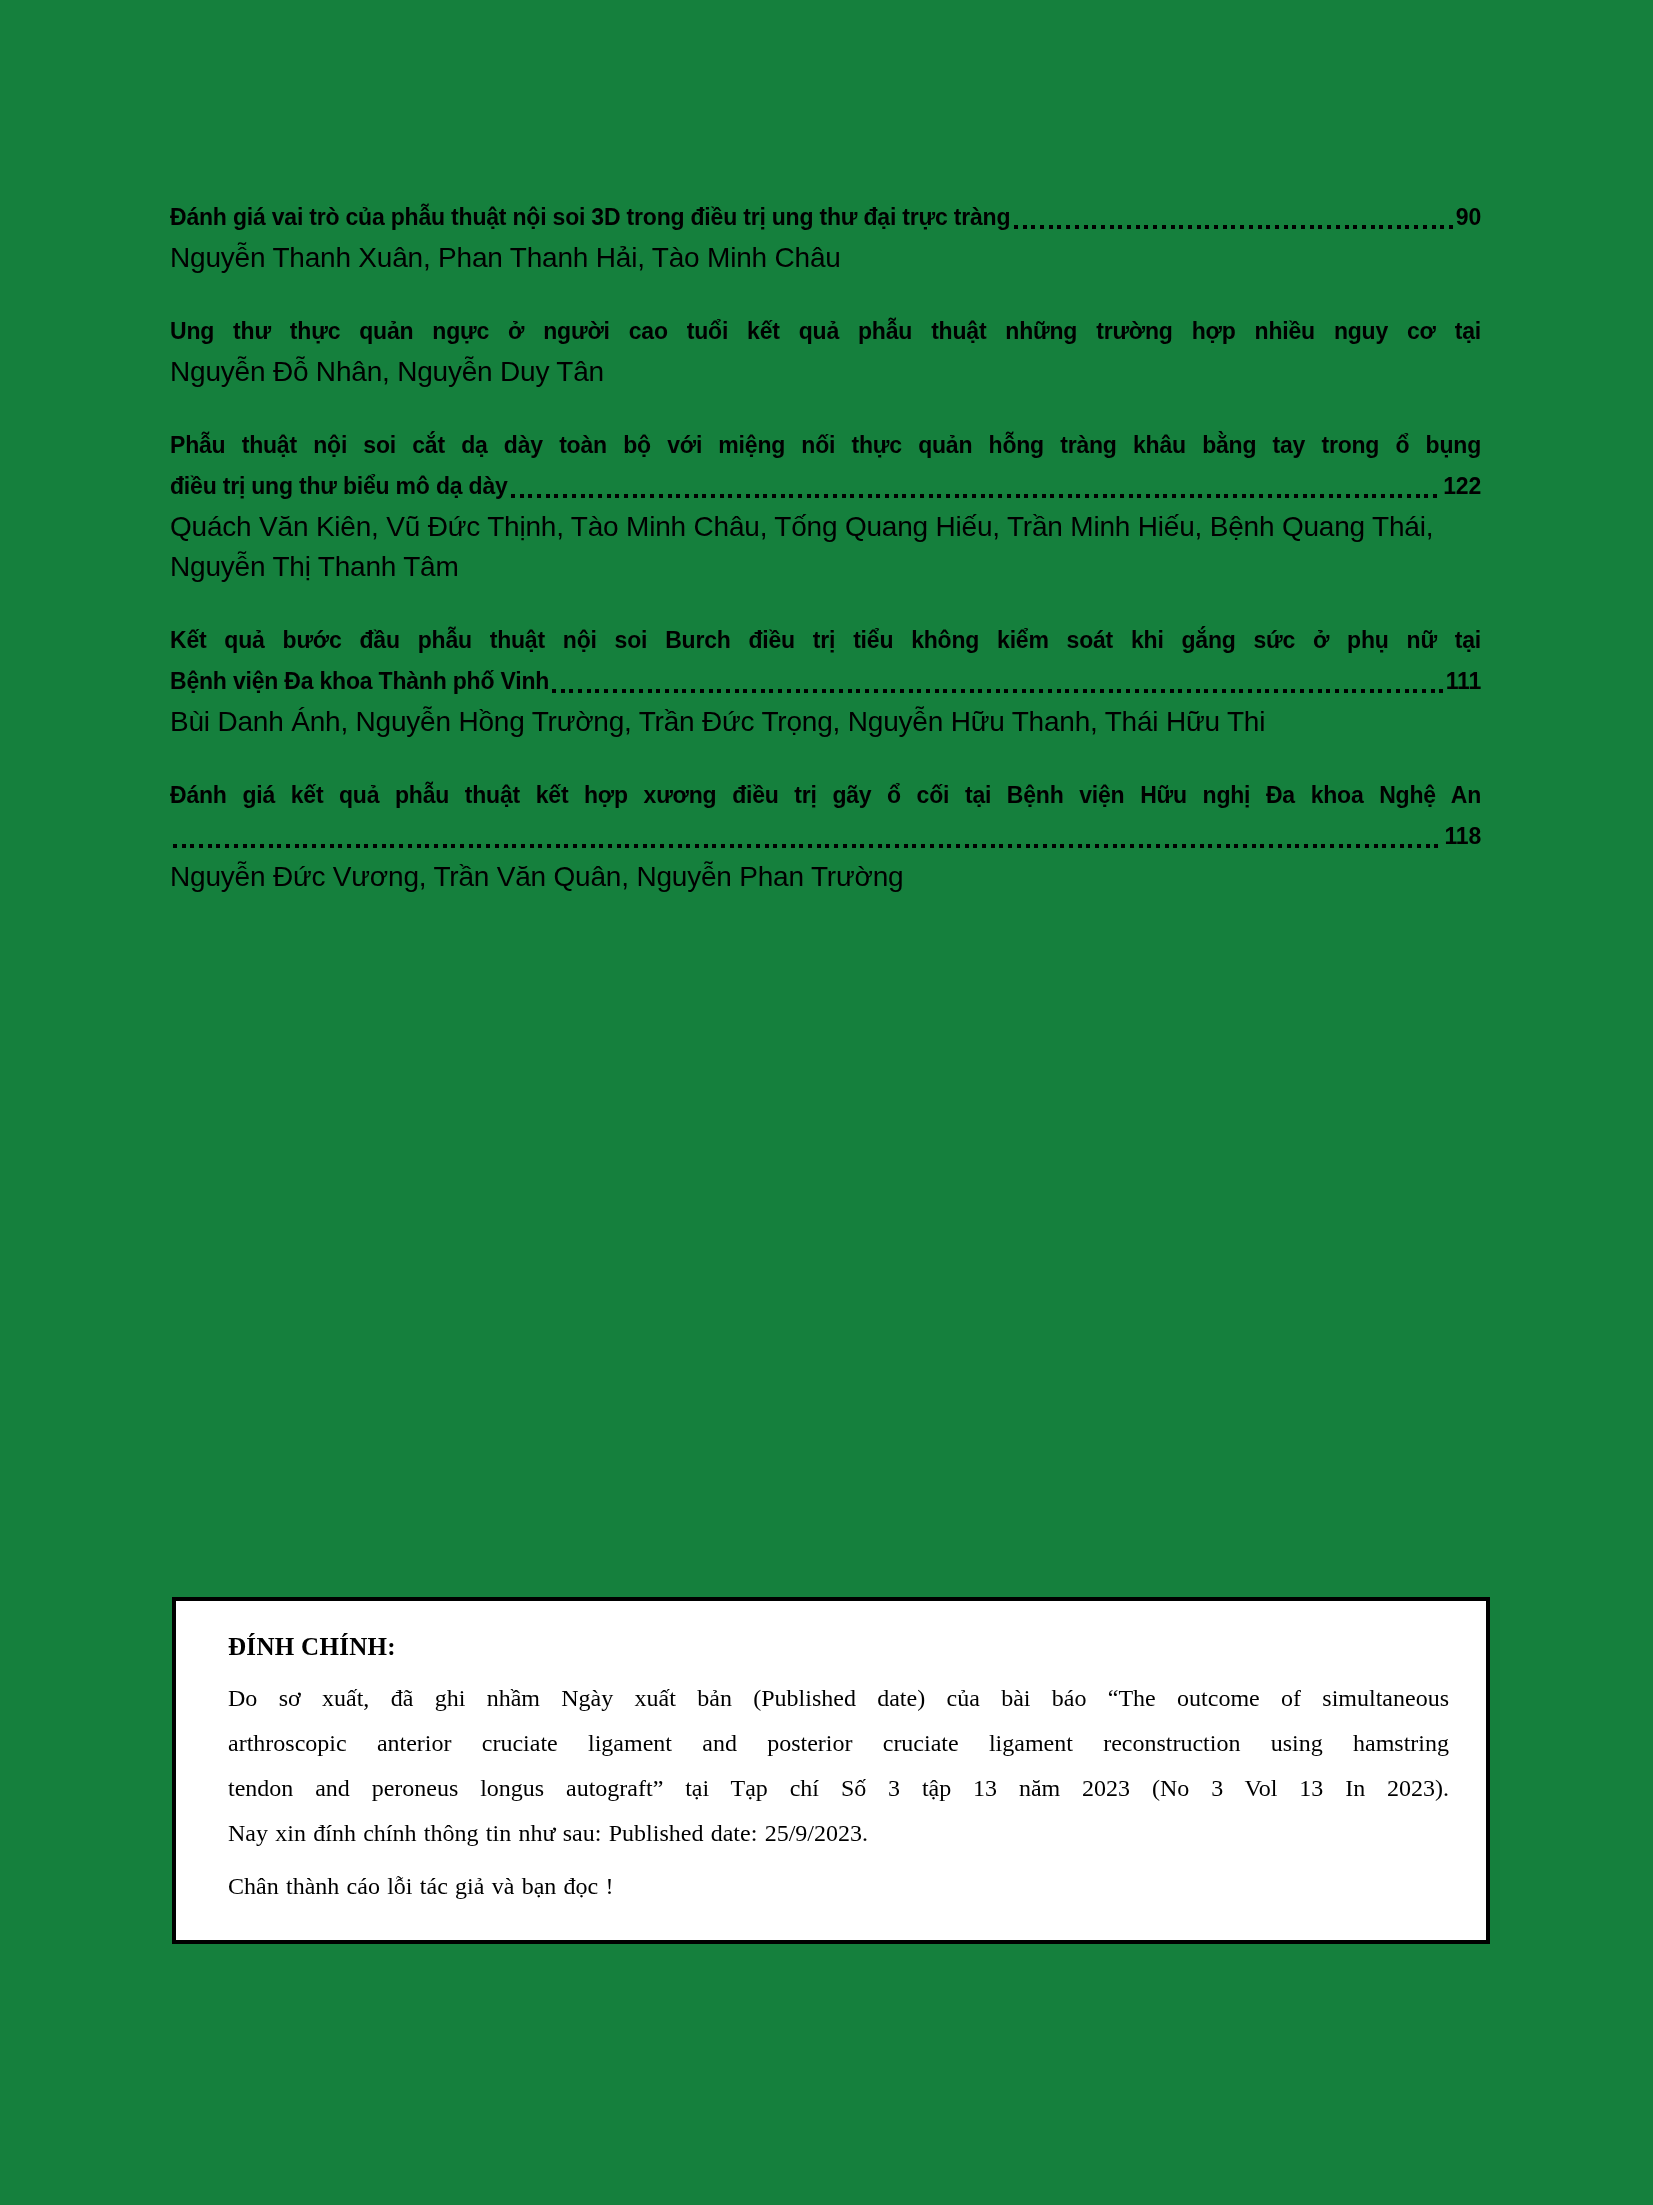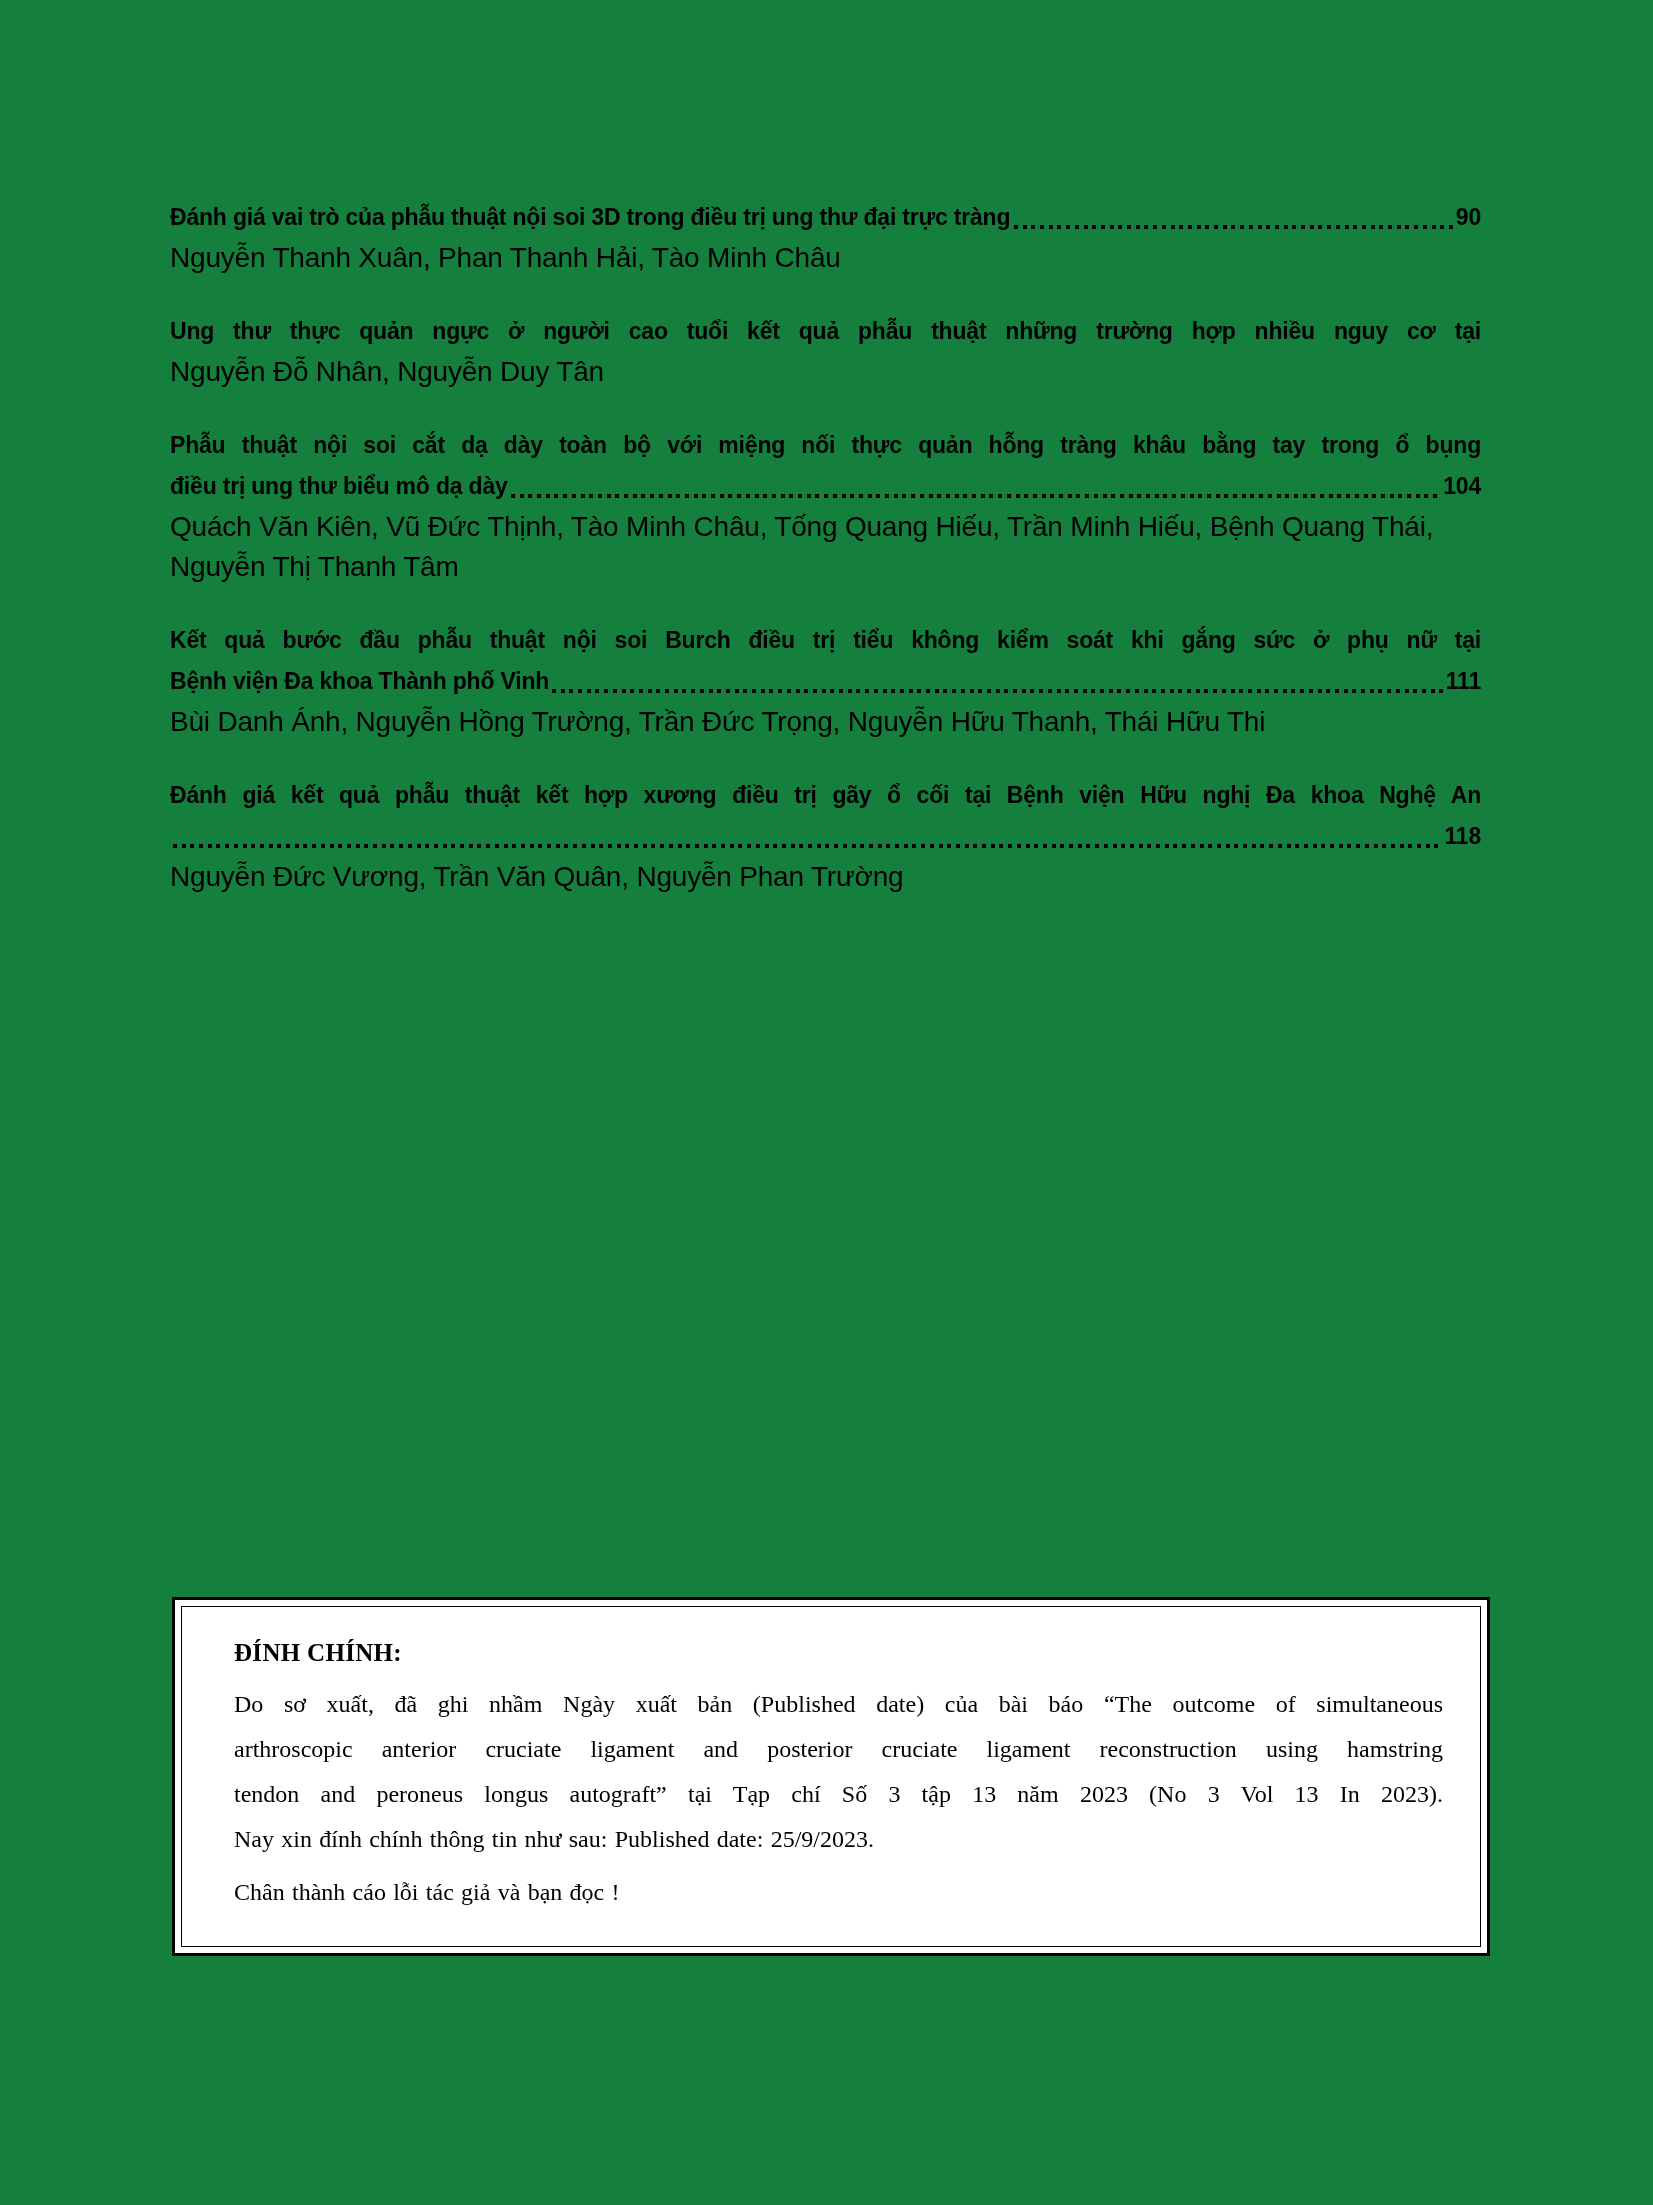--- a/index.html
+++ b/index.html
@@ -40,21 +40,20 @@
     letter-spacing:-0.2px;
   }
   .correction-box{
     position:absolute;
     left:172px;top:1597px;width:1318px;
     border:3.3px solid #000;
     box-sizing:border-box;
     background:#fff;
   }
   .correction-inner{
-    margin:6px;
     border:1.3px solid #000;
     padding:25px 37px 31px 52px;
     font-family:"Liberation Serif","DejaVu Serif",serif;
     font-size:24px;
     line-height:45px;
   }
   .box-heading{
     font-weight:bold;
     font-size:25px;
     line-height:41px;
@@ -81,21 +80,21 @@
       </div>
       <div class="entry">
         <div class="title-line justify">Ung thư thực quản ngực ở người cao tuổi kết quả phẫu thuật những trường hợp nhiều nguy cơ tại</div>
         <div class="authors">Nguyễn Đỗ Nhân, Nguyễn Duy Tân</div>
       </div>
       <div class="entry">
         <div class="title-line justify">Phẫu thuật nội soi cắt dạ dày toàn bộ với miệng nối thực quản hỗng tràng khâu bằng tay trong ổ bụng</div>
         <div class="title-line title-last">
           <span class="t-text">điều trị ung thư biểu mô dạ dày </span>
           <span class="leader"></span>
-          <span class="pageno">104</span>
+          <span class="pageno">122</span>
         </div>
         <div class="authors">Quách Văn Kiên, Vũ Đức Thịnh, Tào Minh Châu, Tống Quang Hiếu, Trần Minh Hiếu, Bệnh Quang Thái,</div>
         <div class="authors">Nguyễn Thị Thanh Tâm</div>
       </div>
       <div class="entry">
         <div class="title-line justify">Kết quả bước đầu phẫu thuật nội soi Burch điều trị tiểu không kiểm soát khi gắng sức ở phụ nữ tại</div>
         <div class="title-line title-last">
           <span class="t-text">Bệnh viện Đa khoa Thành phố Vinh </span>
           <span class="leader"></span>
           <span class="pageno">111</span>

